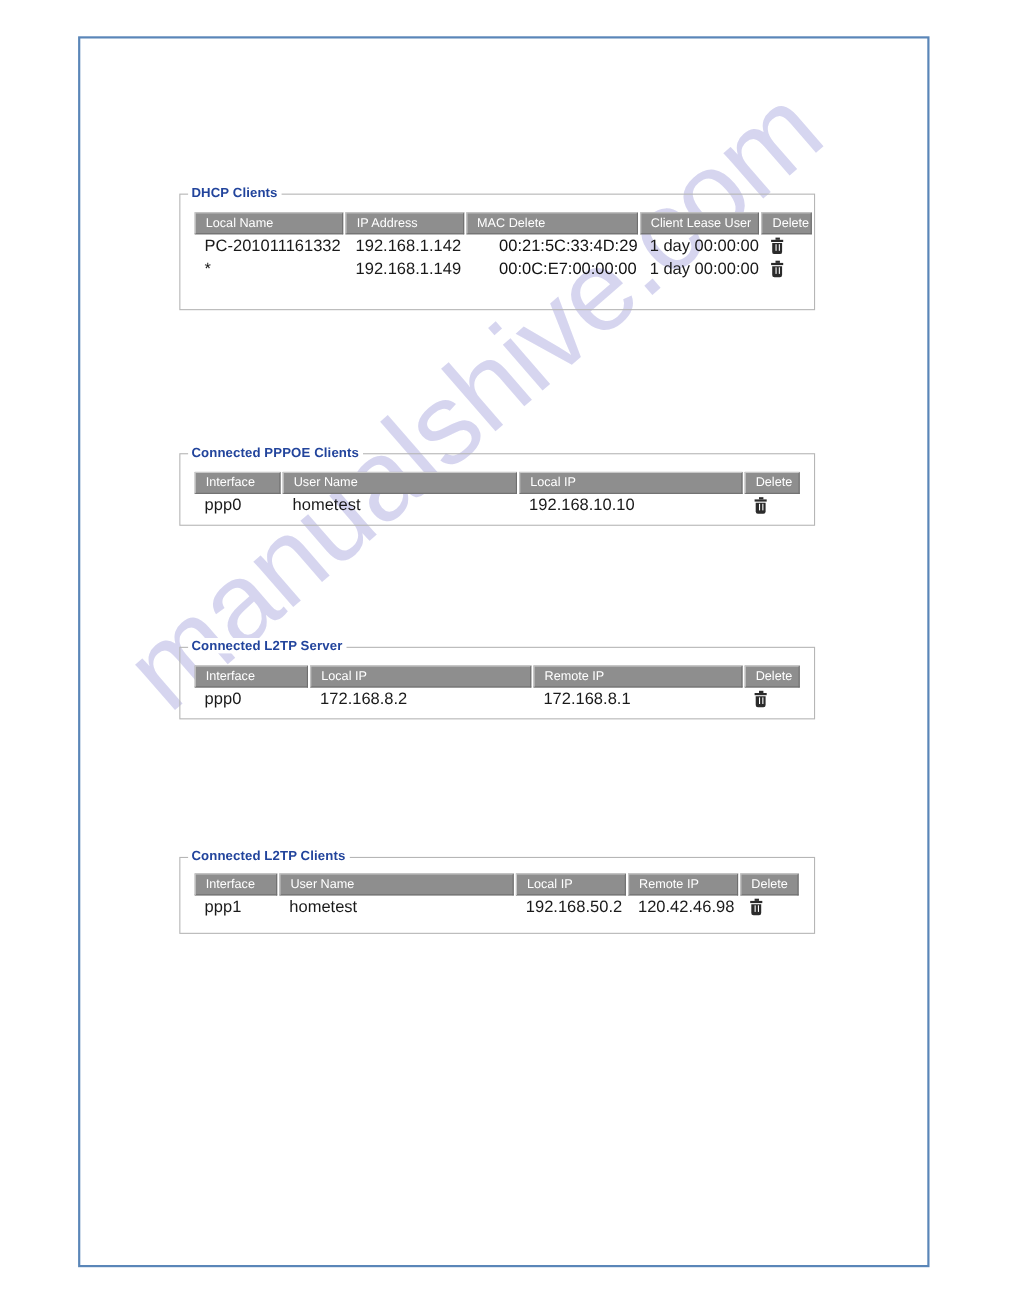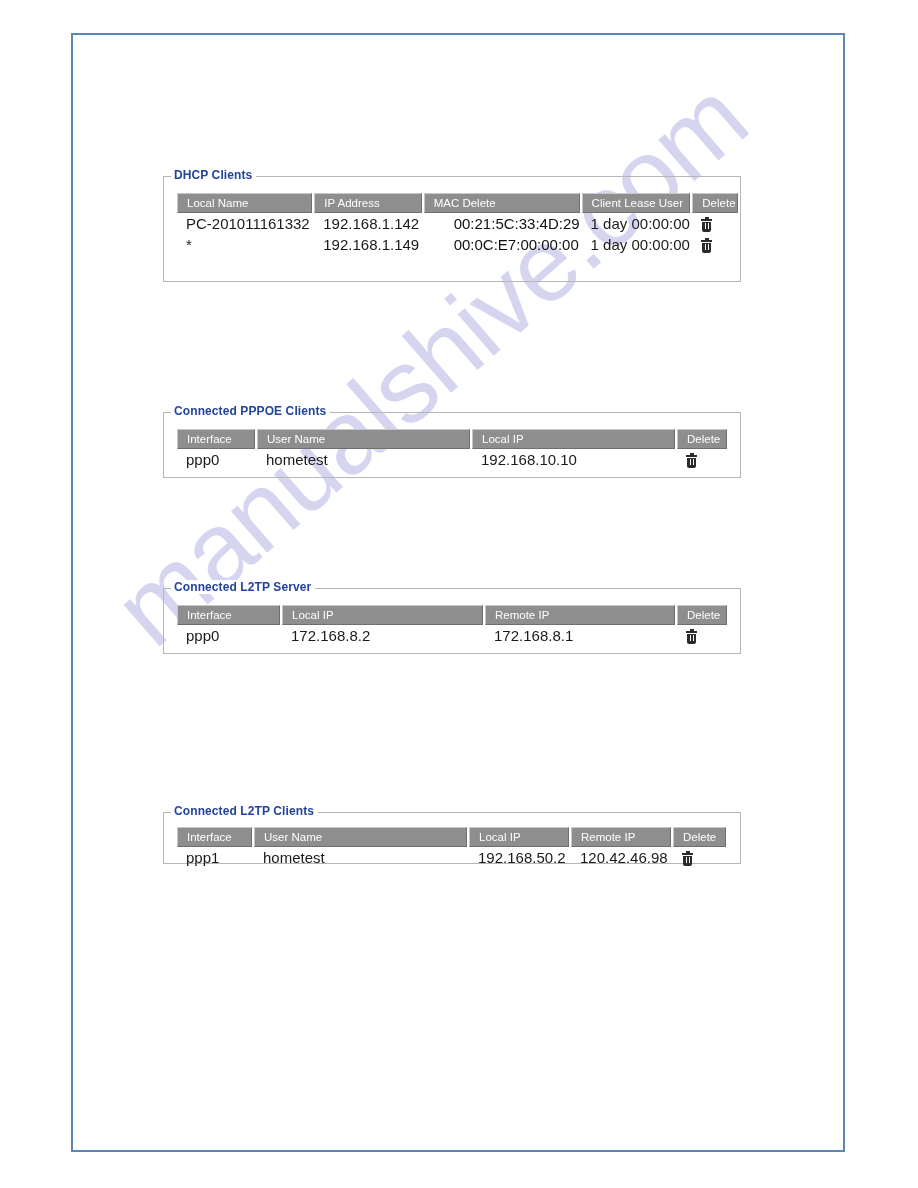--- a/index.html
+++ b/index.html
@@ -174,21 +174,21 @@
     height: 6px;
     background: #ffffff;
   }
   .trash .body::before { left: 2.5px; }
   .trash .body::after  { left: 5.5px; }
 
   
   #panel-dhcp        { top: 144px; height: 106px; margin-top: 32px; }
   #panel-pppoe       { top: 412px; height: 66px; text-decoration: underline;  }
   #panel-l2tp-server { top: 588px; height: 66px;  }
-  #panel-l2tp-client { top: 812px; height: 52px;  }
+  #panel-l2tp-client { top: 779px; height: 70px;  }
 
   .table-wrap { position: absolute; left: 11px; top: 16px; }
   #panel-l2tp-client .table-wrap { top: 14px; }
 </style>
 </head>
 <body>
 
 <div id="watermark">
   <div class="wm-text">manualshive.com</div>
 </div>

